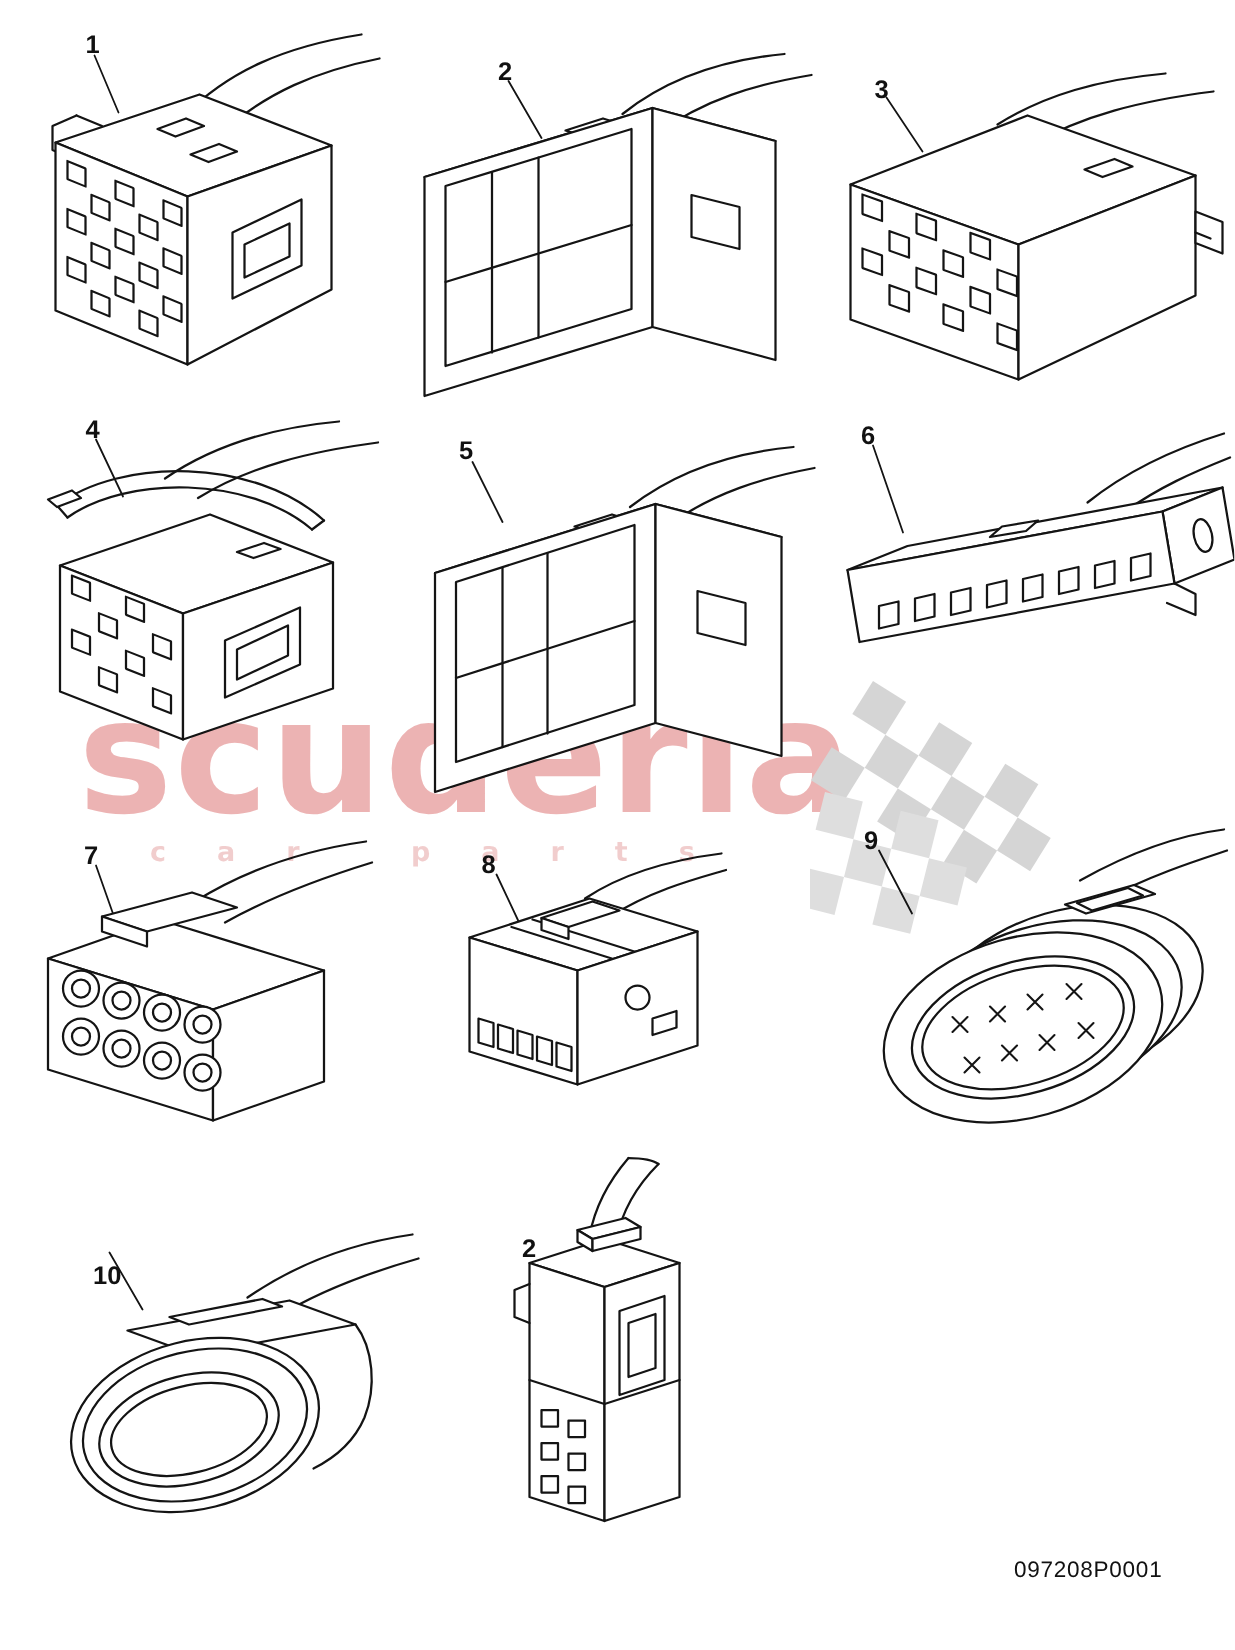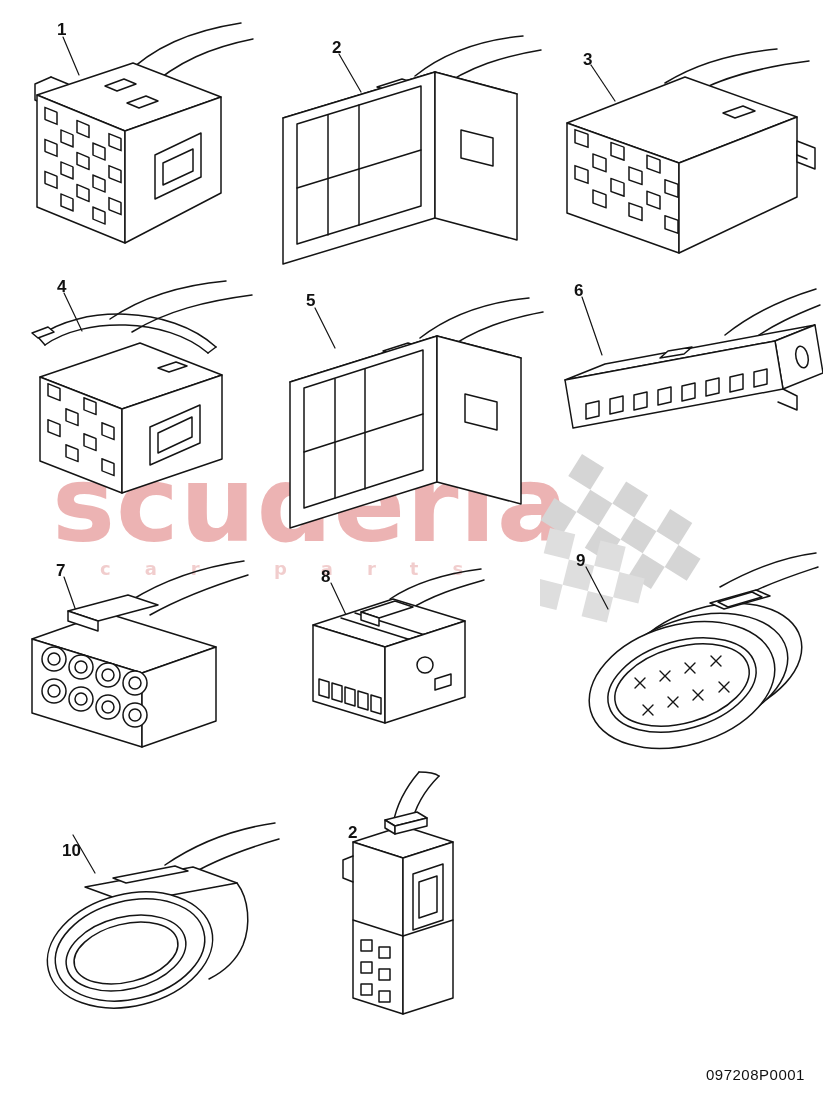--- a/index.html
+++ b/index.html
@@ -16,22 +16,22 @@
   .wm-title{
     font-family:"DejaVu Sans",sans-serif;font-weight:bold;font-size:106px;
     line-height:1;color:#db6a6a;opacity:.5;letter-spacing:1px;
   }
   .wm-sub{
     margin-top:0;padding-left:48px;font-family:"DejaVu Sans",sans-serif;
     font-weight:bold;font-size:18px;letter-spacing:34px;color:#dd8484;opacity:.4;
   }
   .wm-flag{position:absolute;left:540px;top:452px;}
   .part-code{
-    position:absolute;left:676px;top:1066px;font-size:15px;
-    letter-spacing:.5px;color:#111;margin-left:30px;
+    position:absolute;left:676px;top:1038px;font-size:15px;
+    letter-spacing:.5px;color:#111;
   }
 </style>
 </head>
 <body>
 
 <div class="page">
 
   <div class="watermark">
     <div class="wm-title">scuderia</div>
     <div class="wm-sub">car parts</div>

